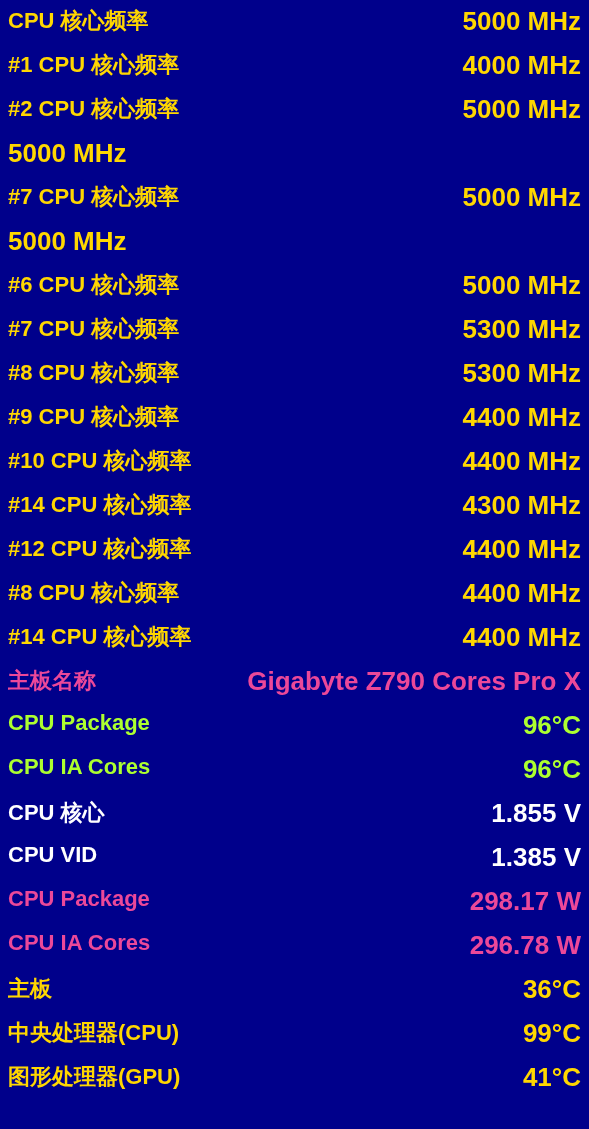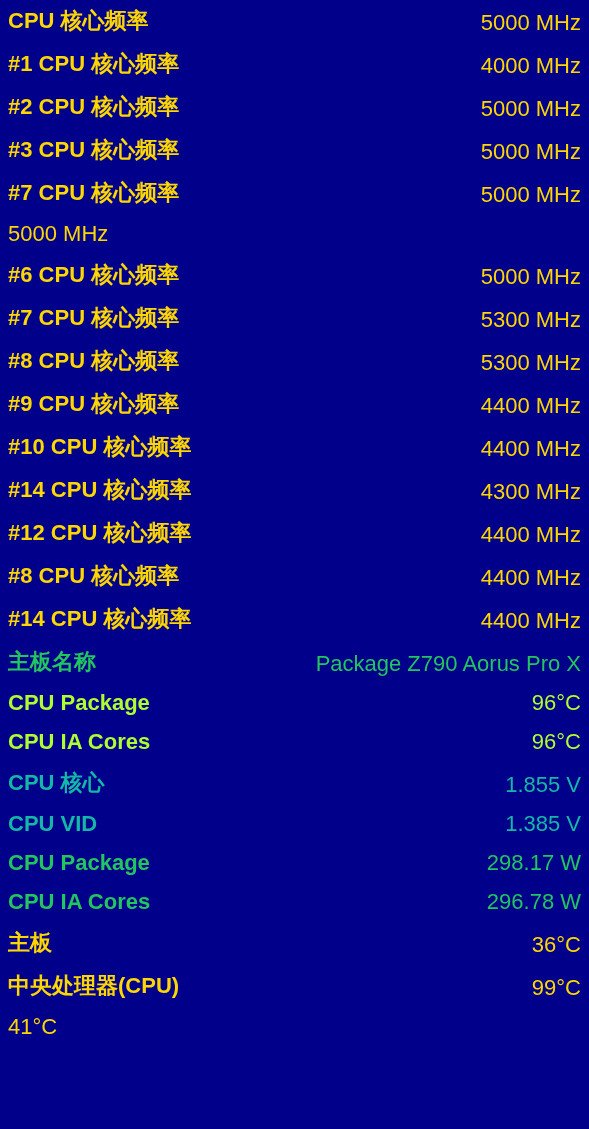--- a/index.html
+++ b/index.html
@@ -18,48 +18,48 @@
 
     .container {
       width: 589px;
       background-color: #00008B;
       padding: 0;
     }
 
     .row {
       display: flex;
       justify-content: space-between;
-      align-items: flex-end;
+      align-items: flex-start;
       padding: 6px 8px;
       border-bottom: 1px solid rgba(0, 0, 139, 0.3);
     }
 
     .row-label {
       font-size: 22px;
       font-weight: bold;
     }
 
     .row-value {
-      font-size: 22px;
-      font-weight: normal;
+      font-size: 26px;
+      font-weight: bold;
     }
 
     .row-yellow .row-label,
     .row-yellow .row-value {
       color: #FFD700;
     }
 
     .row-cyan .row-label,
     .row-cyan .row-value {
-      color: #14b8a6;
+      color: #ffffff;
     }
 
     .row-white .row-label,
     .row-white .row-value {
-      color: #22c55e;
+      color: #ec4899;
     }
 
     .row-green-yellow .row-label,
     .row-green-yellow .row-value {
       color: #ADFF2F;
     }
   </style>
 </head>
 <body>
 
@@ -70,21 +70,20 @@
     </div>
     <div class="row row-yellow">
       <span class="row-label">#1 CPU 核心频率</span>
       <span class="row-value">4000 MHz</span>
     </div>
     <div class="row row-yellow">
       <span class="row-label">#2 CPU 核心频率</span>
       <span class="row-value">5000 MHz</span>
     </div>
     <div class="row row-yellow">
-      <span class="row-label">#3 CPU 核心频率</span>
       <span class="row-value">5000 MHz</span>
     </div>
     <div class="row row-yellow">
       <span class="row-label">#7 CPU 核心频率</span>
       <span class="row-value">5000 MHz</span>
     </div>
     <div class="row row-yellow">
       <span class="row-value">5000 MHz</span>
     </div>
     <div class="row row-yellow">
@@ -118,21 +117,21 @@
     <div class="row row-yellow">
       <span class="row-label">#8 CPU 核心频率</span>
       <span class="row-value">4400 MHz</span>
     </div>
     <div class="row row-yellow">
       <span class="row-label">#14 CPU 核心频率</span>
       <span class="row-value">4400 MHz</span>
     </div>
     <div class="row row-white">
       <span class="row-label">主板名称</span>
-      <span class="row-value">Package Z790 Aorus Pro X</span>
+      <span class="row-value">Gigabyte Z790 Cores Pro X</span>
     </div>
     <div class="row row-green-yellow">
       <span class="row-label">CPU Package</span>
       <span class="row-value">96°C</span>
     </div>
     <div class="row row-green-yellow">
       <span class="row-label">CPU IA Cores</span>
       <span class="row-value">96°C</span>
     </div>
     <div class="row row-cyan">
@@ -153,15 +152,16 @@
     </div>
     <div class="row row-yellow">
       <span class="row-label">主板</span>
       <span class="row-value">36°C</span>
     </div>
     <div class="row row-yellow">
       <span class="row-label">中央处理器(CPU)</span>
       <span class="row-value">99°C</span>
     </div>
     <div class="row row-yellow">
+      <span class="row-label">图形处理器(GPU)</span>
       <span class="row-value">41°C</span>
     </div>
   </div>
 
 </body></html>

